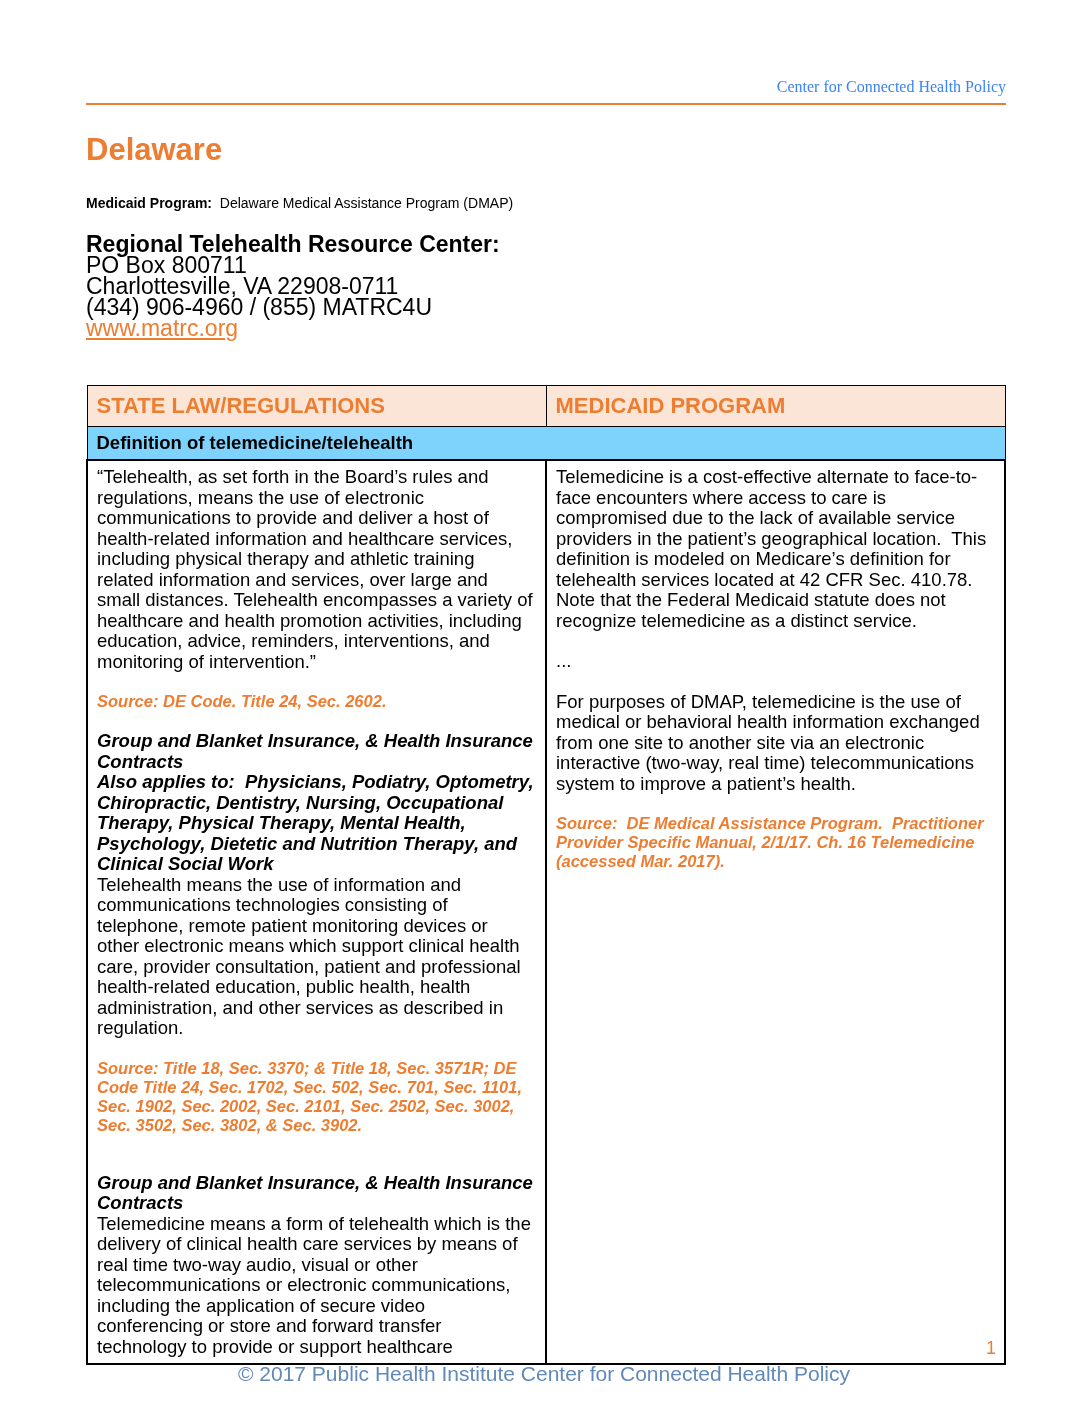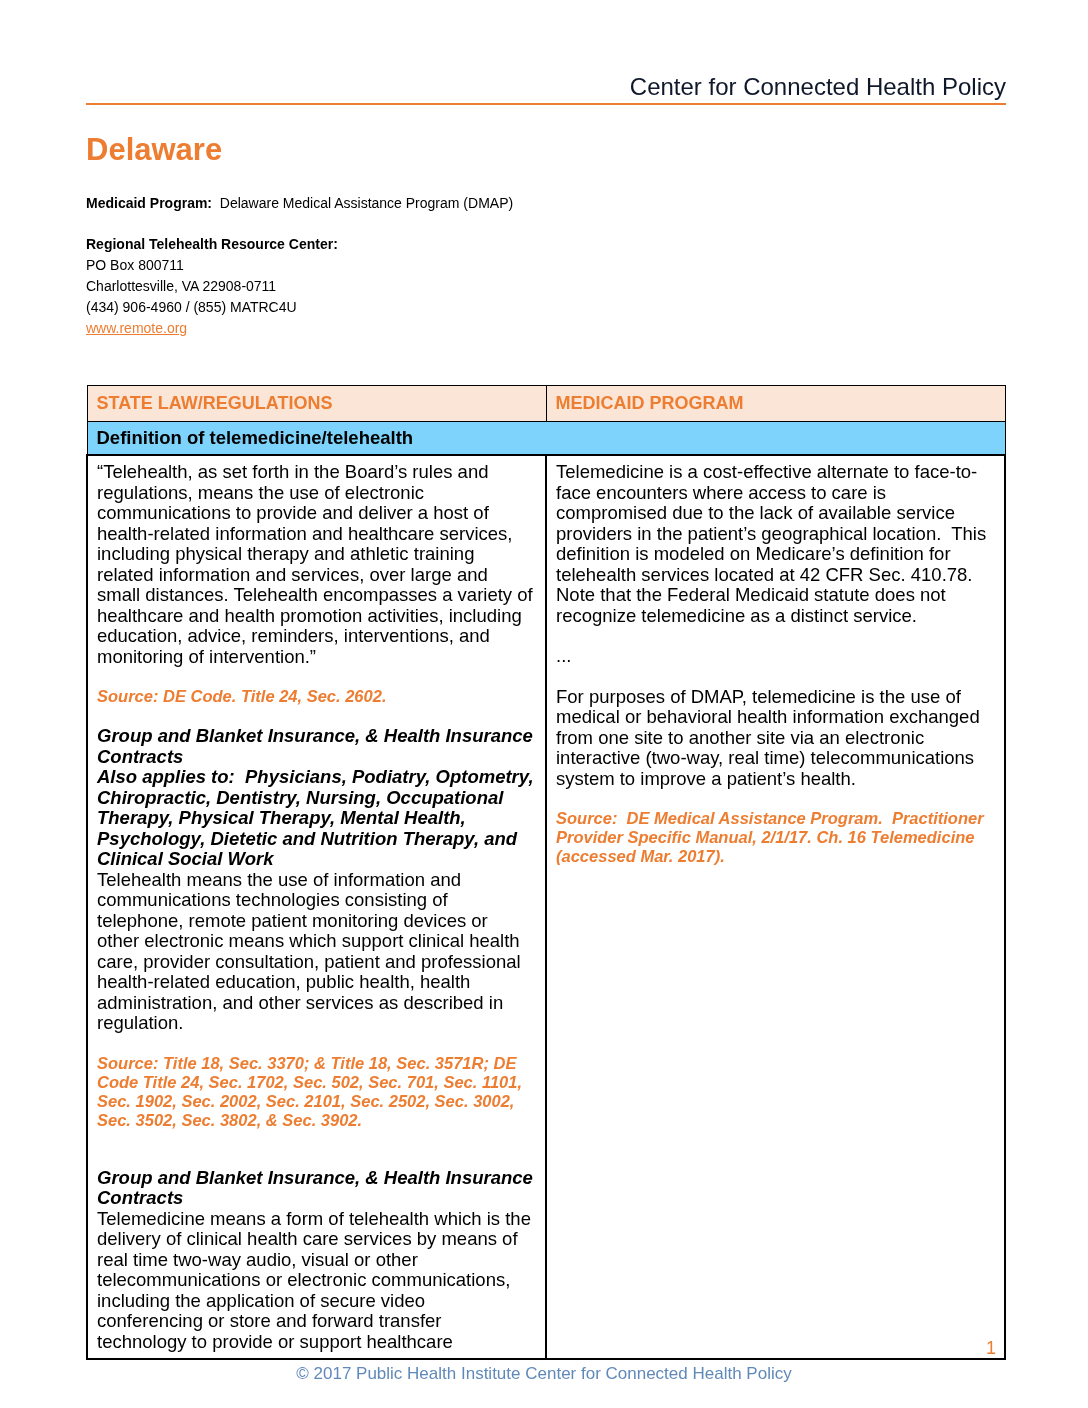--- a/index.html
+++ b/index.html
@@ -15,61 +15,62 @@
     overflow: hidden;
   }
   .header {
     margin: 0 82px 0 86px;
     padding-top: 76px;
     padding-bottom: 5px;
     border-bottom: 2px solid #ED7D31;
     text-align: right;
   }
   .brand {
-    color: #0f172a;
-    font-size: 24px;
+    color: #3b82f6;
+    font-size: 16px;
     line-height: 22px;
+    font-family: Liberation Serif, serif;
   }
   .title {
     margin: 28px 82px 0 86px;
     color: #ED7D31;
     font-size: 31px;
     line-height: 34px;
     font-weight: bold;
   }
   .meta {
     margin: 26px 82px 0 86px;
     font-size: 14px;
     line-height: 21px;
     white-space: pre-wrap;
   }
   .meta.second { margin-top: 20px; }
   .b { font-weight: bold; }
   .rtrc {
     margin: 20px 82px 8px 86px;
-    font-size: 14px;
+    font-size: 23px;
     line-height: 21px;
   }
   .rtrc .line { margin: 0; }
   .link {
     color: #ED7D31;
     text-decoration: underline;
     cursor: pointer;
   }
   .law-table {
     margin: 46px 82px 0 86px;
     width: 920px;
     border-collapse: collapse;
     table-layout: fixed;
   }
   .law-table col { width: 50%; }
   .law-table th {
     background: #FBE5D6;
     color: #ED7D31;
-    font-size: 18px;
+    font-size: 22px;
     font-weight: bold;
     text-align: left;
     padding: 7px 9px;
     border: 1px solid #000;
     height: 36px;
   }
   .section-row td {
     background: #7dd3fc;
     font-weight: bold;
     font-size: 18.5px;
@@ -112,21 +113,21 @@
     font-size: 18px;
     line-height: 20px;
   }
   .footer {
     position: absolute;
     top: 1364px;
     left: 0;
     width: 100%;
     text-align: center;
     color: #6089BA;
-    font-size: 17px;
+    font-size: 21px;
     line-height: 19px;
   }
 </style>
 </head>
 <body>
 
 <div class="page">
 
   <div class="header">
     <div class="brand">Center for Connected Health Policy</div>
@@ -135,21 +136,21 @@
   <h1 class="title">Delaware</h1>
 
   <p class="meta"><span class="b">Medicaid Program:</span><span>  </span><span>Delaware Medical Assistance Program (DMAP)</span></p>
 
 
   <div class="rtrc">
     <div class="line b">Regional Telehealth Resource Center:</div>
     <div class="line">PO Box 800711</div>
     <div class="line">Charlottesville, VA 22908-0711</div>
     <div class="line">(434) 906-4960 / (855) MATRC4U</div>
-    <div class="line"><a class="link">www.remote.org</a></div>
+    <div class="line"><a class="link">www.matrc.org</a></div>
   </div>
 
   <table class="law-table">
     <colgroup>
         <col>
         <col>
       </colgroup>
     <thead>
       <tr>
         <th>STATE LAW/REGULATIONS</th>

